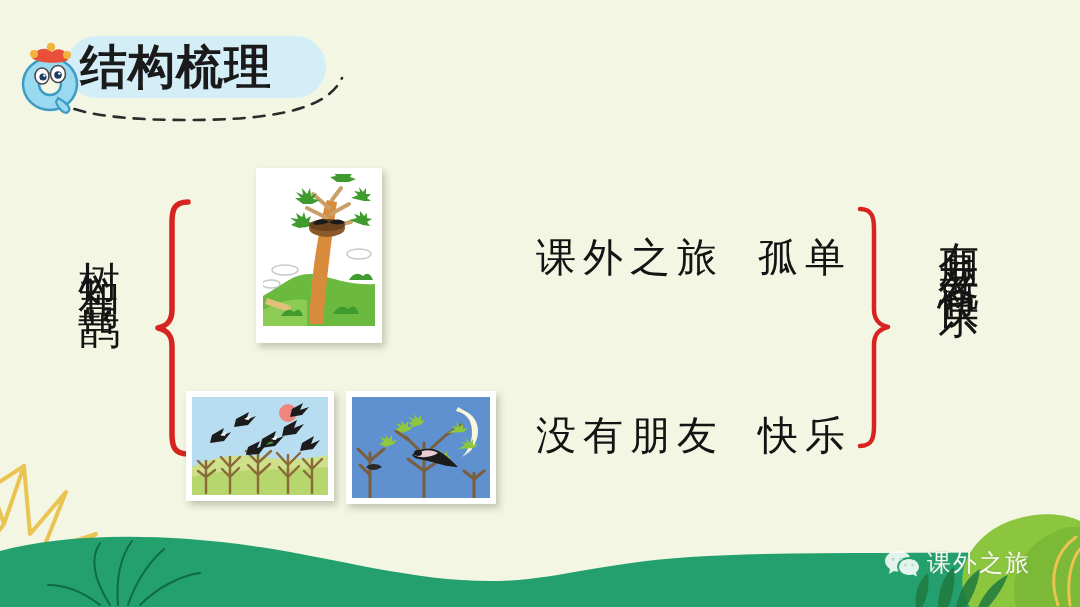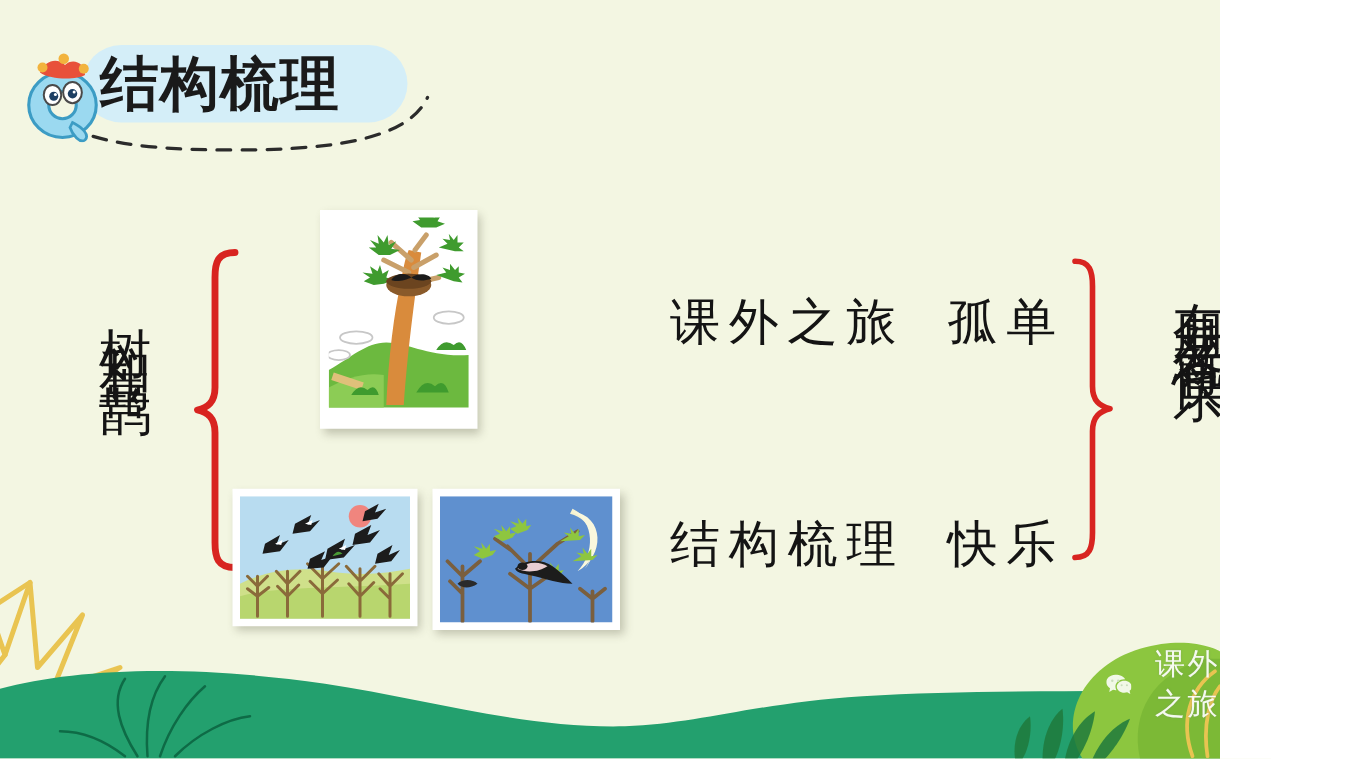--- a/index.html
+++ b/index.html
@@ -7,21 +7,21 @@
     padding: 0;
   }
   body {
     width: 1080px;
     height: 607px;
     overflow: hidden;
     font-family: "Liberation Serif", serif;
   }
   #slide {
     position: relative;
-    width: 976px;
+    width: 1080px;
     height: 607px;
     background: #f3f6e2;
     overflow: hidden;
   }
 
   
   .deco {
     position: absolute;
     pointer-events: none;
   }
@@ -179,21 +179,21 @@
     width: 150px;
     height: 113px;
     padding: 6px;
     box-sizing: border-box;
   }
 
   
   #watermark {
     position: absolute;
     left: 885px;
-    top: 515px;
+    top: 547px;
     display: flex;
     align-items: center;
     gap: 8px;
     opacity: 0.92;
     text-align: right;
   }
   #watermark-text {
     font-family: "Liberation Serif", serif;
     font-size: 24px;
     color: #ffffff;
@@ -365,21 +365,21 @@
         <path d="M80 64 l7 -4 l-4 -3 l6 1 l-1 -5 l4 5 l3 -4 l0 6 l4 -1 l-3 4 Z"></path>
       </g>
       <path d="M60 58 C 68 50, 82 50, 90 56 C 96 60, 102 66, 106 70 C 96 70, 84 66, 76 64 C 68 62, 62 62, 60 58 Z" fill="#1c1c1c"></path>
       <path d="M62 58 C 70 52, 80 52, 86 56 C 80 60, 70 62, 62 58 Z" fill="#e8cdd2"></path>
       <ellipse cx="66" cy="56" rx="4" ry="3" fill="#1c1c1c"></ellipse>
       <path d="M14 70 C 18 66, 26 66, 30 70 C 24 74, 18 74, 14 70 Z" fill="#2a2a2a"></path>
     </svg>
   </div>
 
   <div class="phrase" id="phrase-top">课外之旅  孤单</div>
-  <div class="phrase" id="phrase-bottom">结构梳理  快乐</div>
+  <div class="phrase" id="phrase-bottom">没有朋友  快乐</div>
 
   <svg class="brace" id="brace-right" viewBox="0 0 48 245">
     <path d="M4 4 C 16 4, 18 12, 18 24 L18 104 C 18 116, 24 120, 32 122 C 24 124, 18 128, 18 140 L18 221 C 18 233, 16 241, 4 241" fill="none" stroke="#d82420" stroke-width="4.5" stroke-linecap="round" stroke-linejoin="round"></path>
   </svg>
 
   <div class="vtext" id="vtext-right">有朋友就有快乐</div>
 
   <div id="watermark">
     <svg width="34" height="28" viewBox="0 0 34 28">
       <path d="M12 2 C 5 2, 0 7, 0 12 C 0 15, 2 18, 5 20 L4 25 L9 22 C 10.5 22.4, 12 22.6, 13.5 22.5 C 12.6 21, 12.2 19.4, 12.2 17.8 C 12.2 12.2, 17.6 8, 24 8 C 24.3 8, 24.6 8, 25 8 C 23.8 4.5, 18.5 2, 12 2 Z" fill="#ffffff" opacity="0.95"></path>

